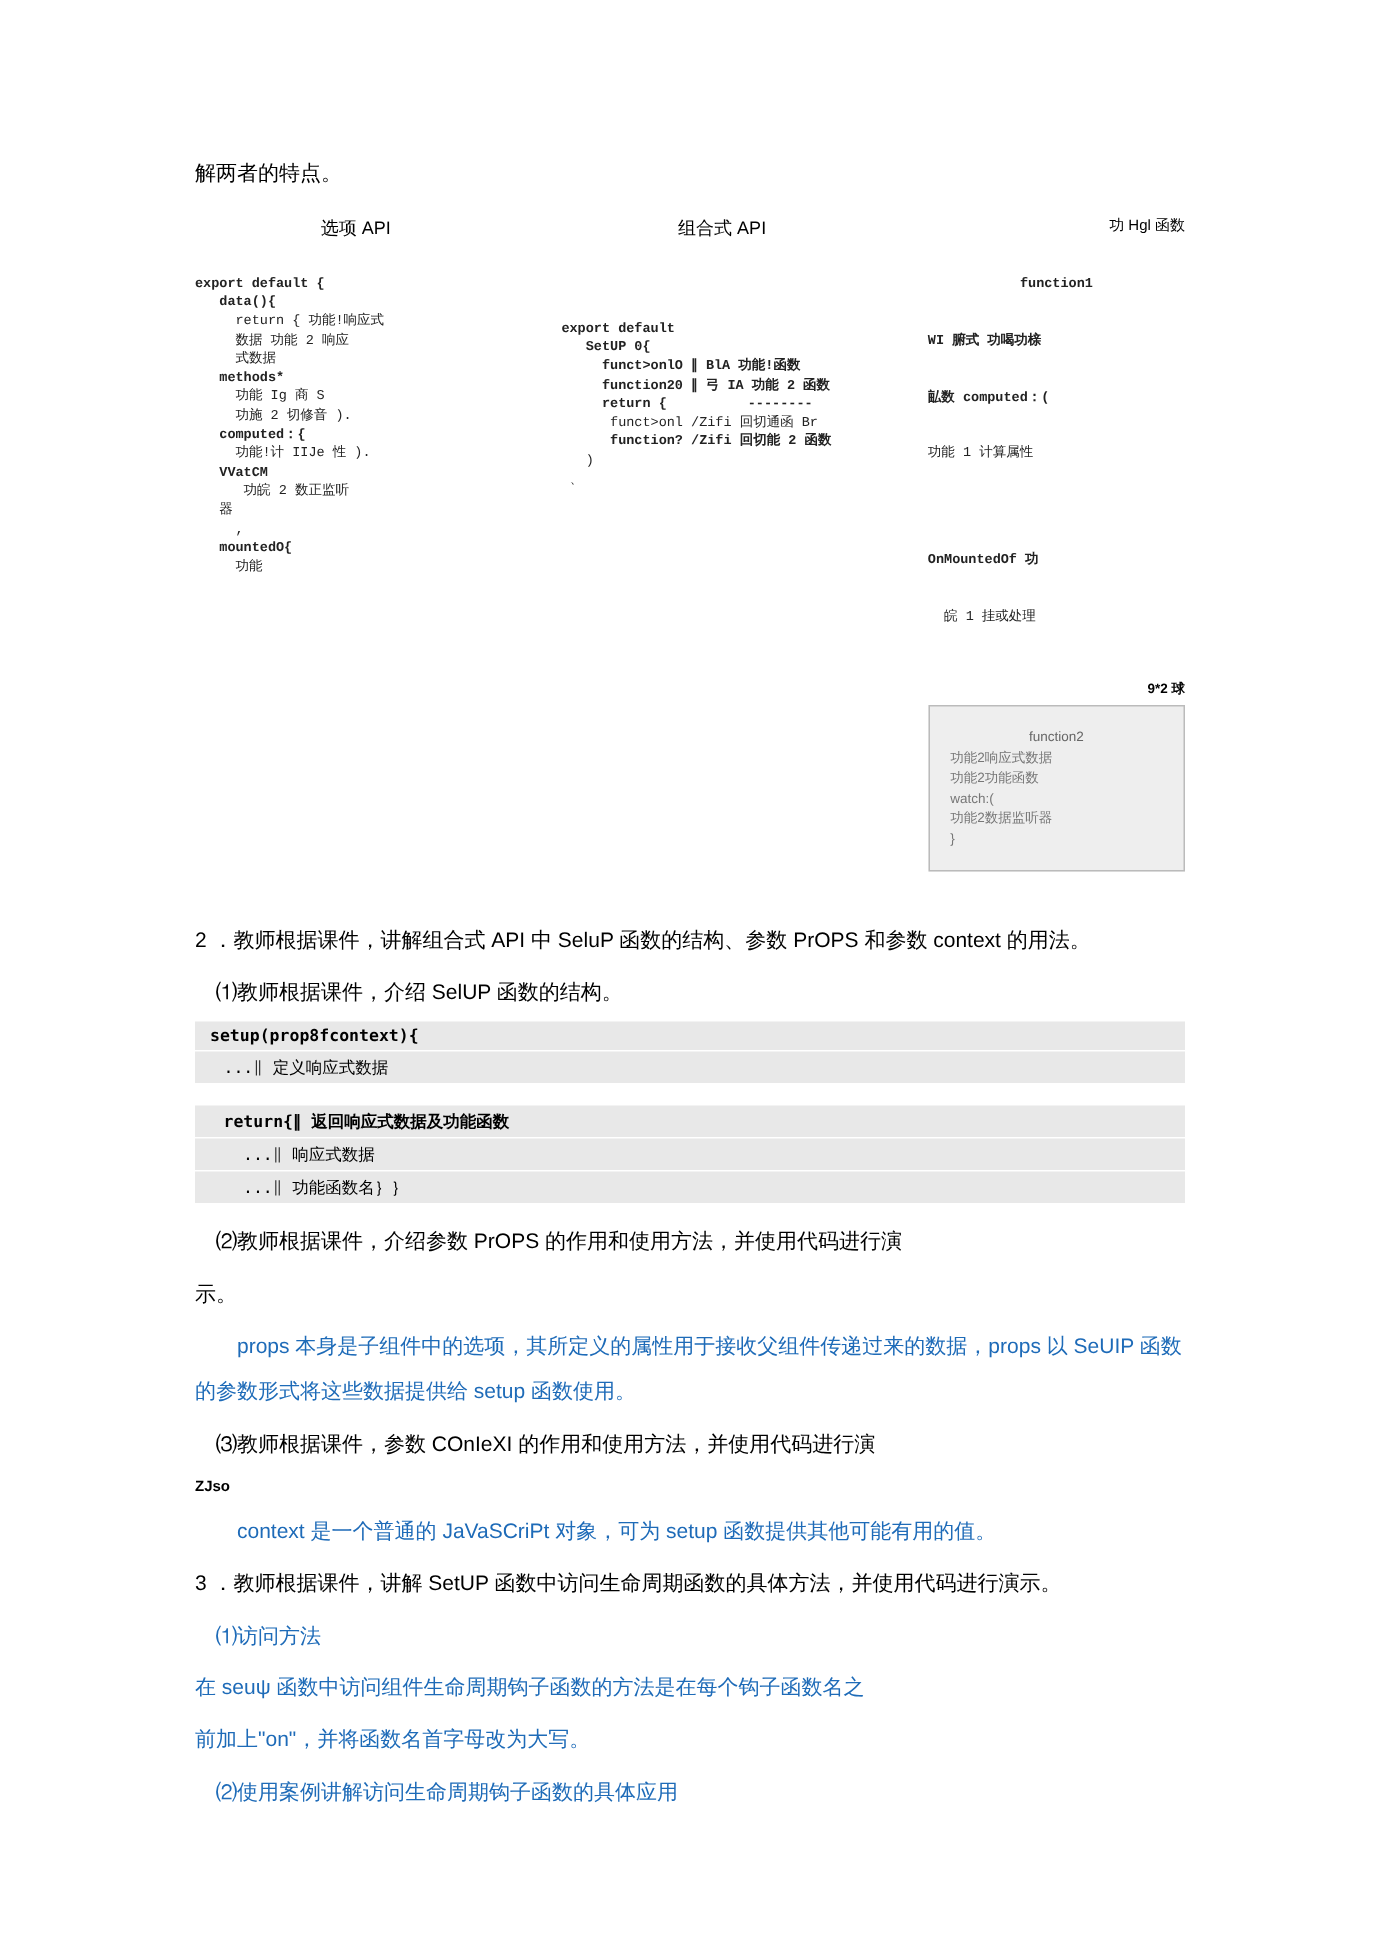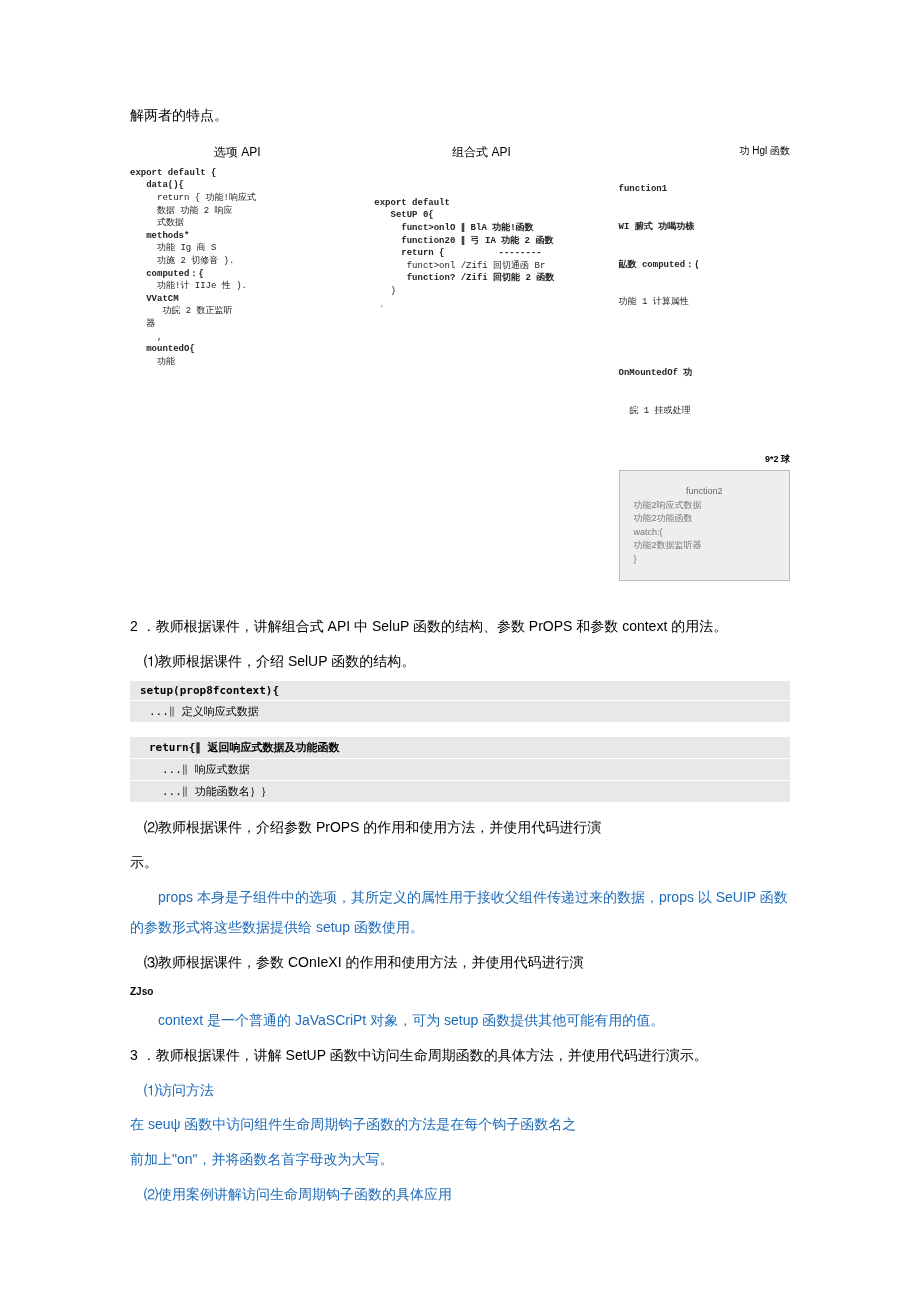--- a/index.html
+++ b/index.html
@@ -1,21 +1,21 @@
 <!DOCTYPE html>
 <html><head>
 <meta charset="utf-8">
 <style>
 *{margin:0;padding:0;box-sizing:border-box}
 body{font-family:"Microsoft YaHei","SimSun",sans-serif;background:#fff;width:920px;padding:100px 130px 60px}
 .p{font-size:14px;line-height:2.2;color:#000;margin-bottom:4px}
 .blue{color:#1e6bb8}
 .dcol{display:flex;gap:30px;margin:12px 0 30px;font-size:10px;line-height:1.5}
 .col{flex:1}
-.col h4{text-align:center;font-weight:400;font-size:12px;margin-bottom:6px}
+.col h4{text-align:center;font-weight:400;font-size:12px;margin-bottom:22px}
 .code-s{font-family:Liberation Mono, monospace;font-size:9px;line-height:1.4;color:#222;white-space:pre-wrap}
 .bold-s{font-weight:700}
 .rbox{border:1px solid #bbb;background:#eee;padding:14px;font-size:9px;margin-top:4px}
 .rlabel{font-size:9px;font-weight:700}
 .codeblock{margin:2px 0 10px}
 .crow{background:#e8e8e8;padding:3px 10px;margin:1px 0;font-size:11px;font-family:"SimSun",monospace}
 .crow.w{background:#fff}
 .crow.i1{padding-left:19px}
 .crow.i2{padding-left:32px}
 .crow b{font-weight:700}
@@ -31,21 +31,21 @@
     <h4>选项 API</h4>
     <div class="code-s" id="leftcode"><div class="bold-s">export default {</div><div class="bold-s">   data(){</div><div>     return { 功能!响应式</div><div>     数据 功能 2 响应</div><div>     式数据</div><div></div><div class="bold-s">   methods*</div><div>     功能 Ig 商 S</div><div>     功施 2 切修音 ).</div><div class="bold-s">   computed：{</div><div>     功能!计 IIJe 性 ).</div><div class="bold-s">   VVatCM</div><div>      功皖 2 数正监听</div><div>   器</div><div>     ,</div><div class="bold-s">   mountedO{</div><div>     功能</div></div>
   </div>
   <div class="col">
     <h4>组合式 API</h4>
     <div class="code-s" id="midcode" style="padding-top:30px"><div class="bold-s">export default</div><div class="bold-s">   SetUP 0{</div><div></div><div class="bold-s">     funct&gt;onlO ∥ BlA 功能!函数</div><div></div><div class="bold-s">     function20 ∥ 弓 IA 功能 2 函数</div><div></div><div class="bold-s">     return {          --------</div><div>      funct&gt;onl /Zifi 回切通函 Br</div><div class="bold-s">      function? /Zifi 回切能 2 函数</div><div>   )</div><div> 、</div></div>
   </div>
   <div class="col" style="flex:0.8">
     <div style="text-align:right;font-size:10px">功 Hgl 函数</div>
     <div class="code-s">
-      <div class="bold-s" style="text-align:left">function1</div>
+      <div class="bold-s" style="text-align:center">function1</div>
       <div class="bold-s">WI 腑式 功喝功榇</div>
       <div class="bold-s">畆数 computed：(</div>
       <div>功能 1 计算属性</div>
       <div style="height:8px"></div>
       <div class="bold-s">OnMountedOf 功</div>
       <div>  皖 1 挂或处理</div>
     </div>
     <div style="height:10px"></div>
     <div class="rlabel" style="text-align:right">9*2 球</div>
     <div class="rbox">

